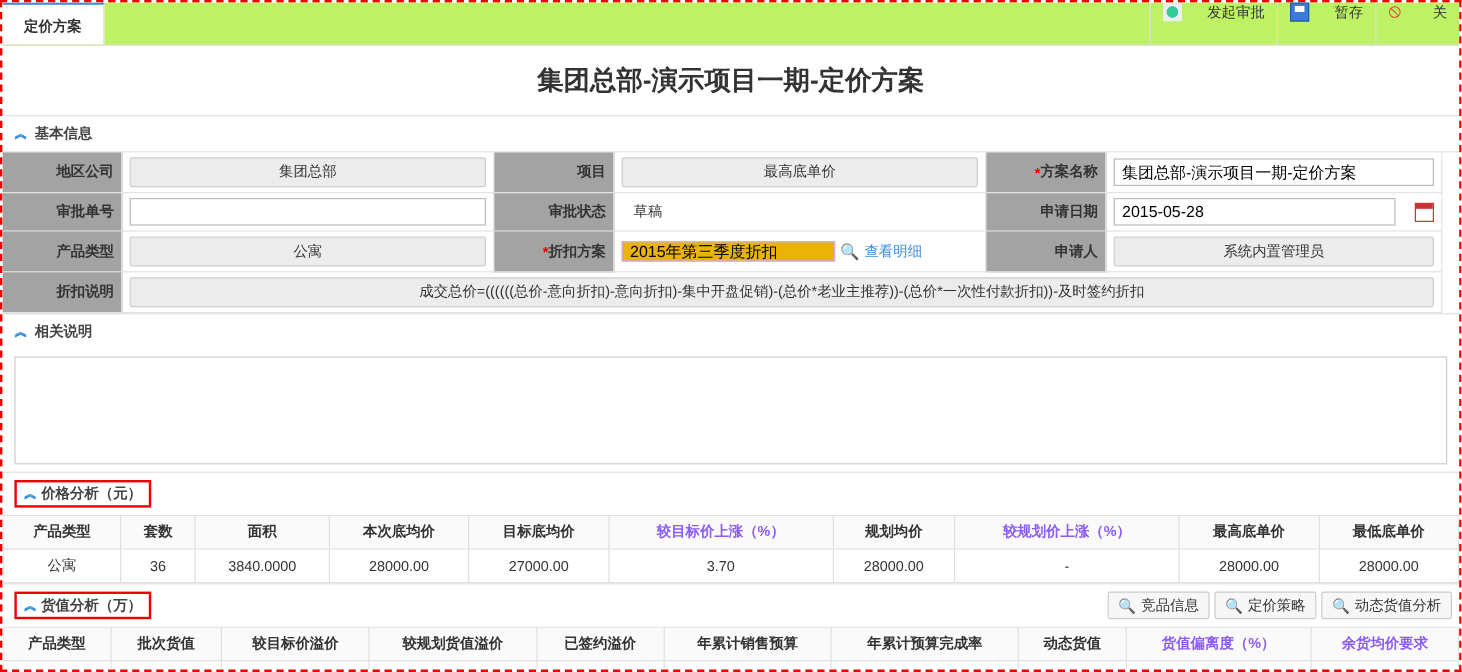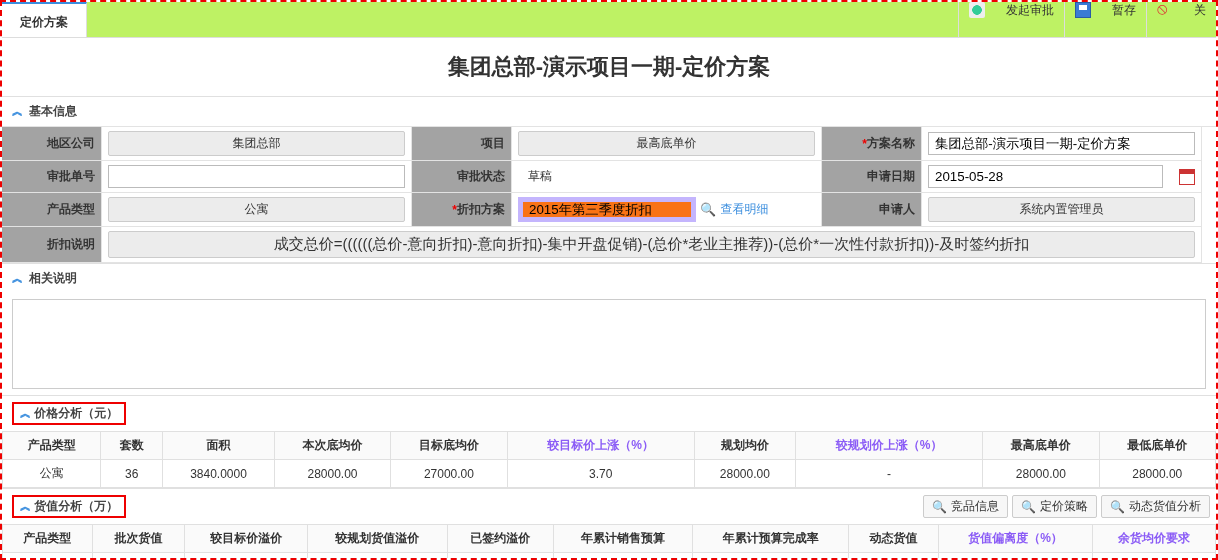--- a/index.html
+++ b/index.html
@@ -24,21 +24,21 @@
     .chev { color: #3b8ede; font-size: 11px; }
     .highlight-box { border: 2px solid #e00; padding: 1px 6px; display: inline-block; }
     .form-grid { display: grid; grid-template-columns: 100px 310px 100px 310px 100px 280px; border-top: 1px solid #e3e3e3; }
     .form-grid > div { border-bottom: 1px solid #e3e3e3; border-right: 1px solid #e3e3e3; padding: 4px 6px; min-height: 30px; display: flex; align-items: center; }
     .form-grid .lbl { background: #a3a3a3; justify-content: flex-end; font-weight: bold; }
     .form-grid .req::before { content: "* "; color: #e00; }
     .form-grid .val-input { background: #ececec; border: 1px solid #ccc; border-radius: 2px; width: 100%; padding: 3px 2px; text-align: center; }
     .form-grid .val-text { padding-left: 10px; text-align: left; width:100%; }
     .form-grid .val-edit { background: #fff; border: 1px solid #bbb; width: 100%; padding: 3px 6px; }
     .search-wrap { display: flex; align-items: center; gap: 4px; width: 100%; }
-    .search-input { border: 5px solid #c4b5fd; padding: 0 6px; width: 60%; background: #f97316; }
+    .search-input { border: 1px solid #c4b5fd; padding: 0 6px; width: 60%; background: #eab308; }
     .mag { color: #888; font-size: 13px; }
     .link { color: #3b8ede; cursor: pointer; }
     .date-wrap { display:flex; align-items:center; gap:16px; width:100%;}
     .cal-icon { width:16px;height:16px;background:#fff;border:1px solid #c33;position:relative;}
     .cal-icon::before{content:"";position:absolute;top:0;left:0;right:0;height:4px;background:#c33;}
     .full-row { grid-column: 2 / 7; }
     .empty-box { border: 1px solid #ccc; margin: 6px 10px; height: 90px; background: #fff; }
     .tbl-wrap { overflow-x: auto; }
     table { border-collapse: collapse; width: 100%; min-width: 1200px; }
     th, td { border: 1px solid #e0e0e0; padding: 5px 8px; text-align: center; white-space: nowrap; font-size: 12px; }
@@ -121,21 +121,21 @@
           <span class="link">查看明细</span>
         </div>
       </div>
       <div class="lbl">申请人</div>
       <div>
           <div class="val-input">系统内置管理员</div>
         </div>
 
       <div class="lbl">折扣说明</div>
       <div class="full-row">
-          <div class="val-input" style="font-size:15px">成交总价=((((((总价-意向折扣)-意向折扣)-集中开盘促销)-(总价*老业主推荐))-(总价*一次性付款折扣))-及时签约折扣</div>
+          <div class="val-input" style="font-size:12px">成交总价=((((((总价-意向折扣)-意向折扣)-集中开盘促销)-(总价*老业主推荐))-(总价*一次性付款折扣))-及时签约折扣</div>
         </div>
     </div>
   </div>
 
   <div class="section">
     <div class="section-head">
       <span class="chev">︽</span>
       <span>相关说明</span>
     </div>
     <div class="empty-box"></div>

